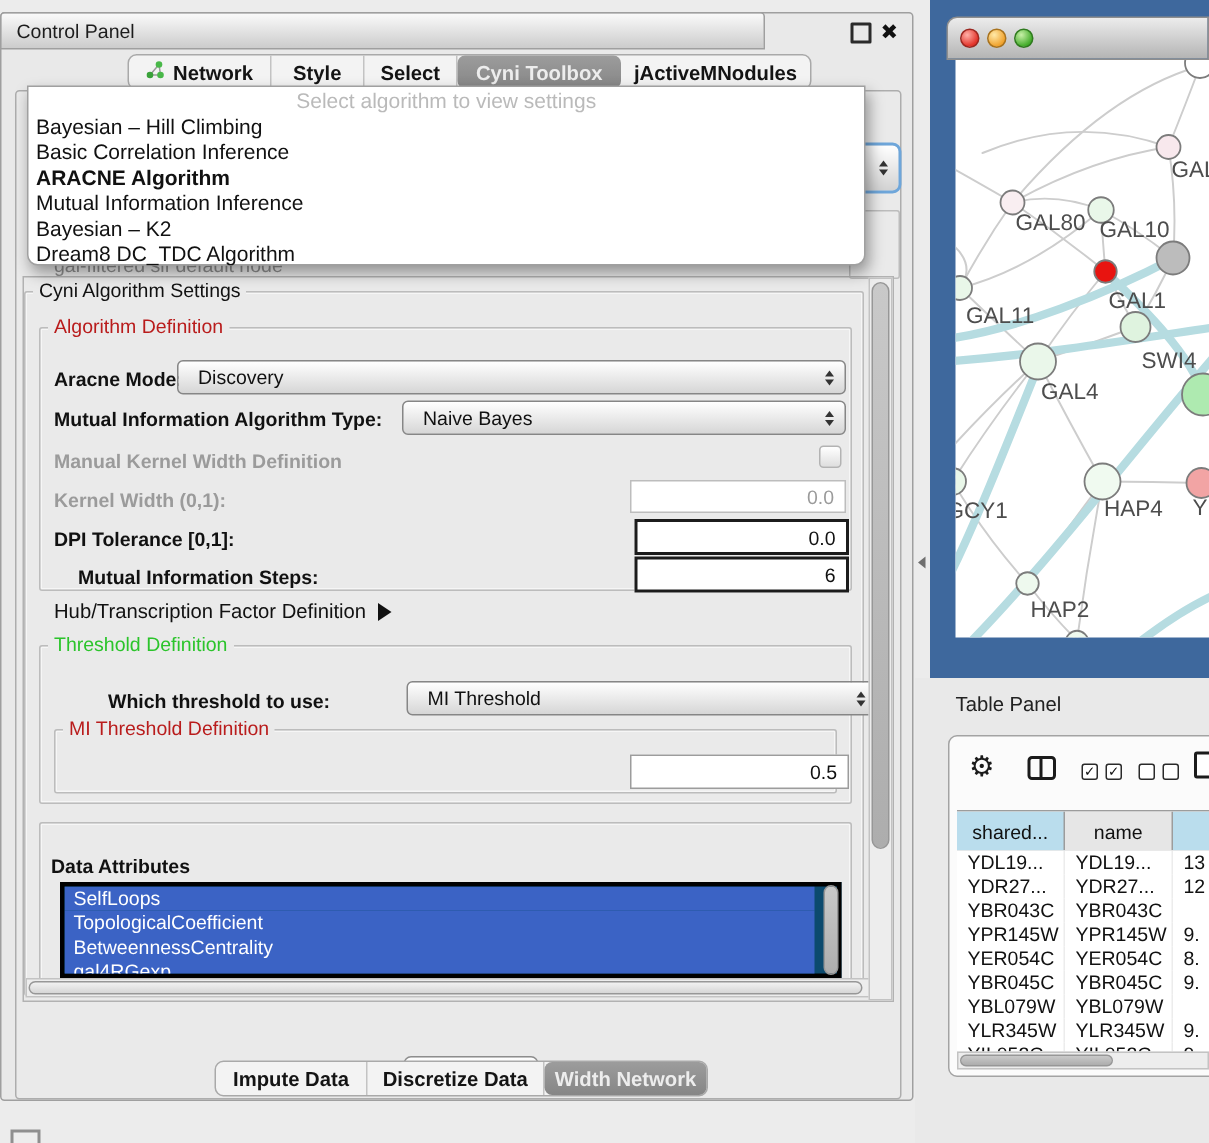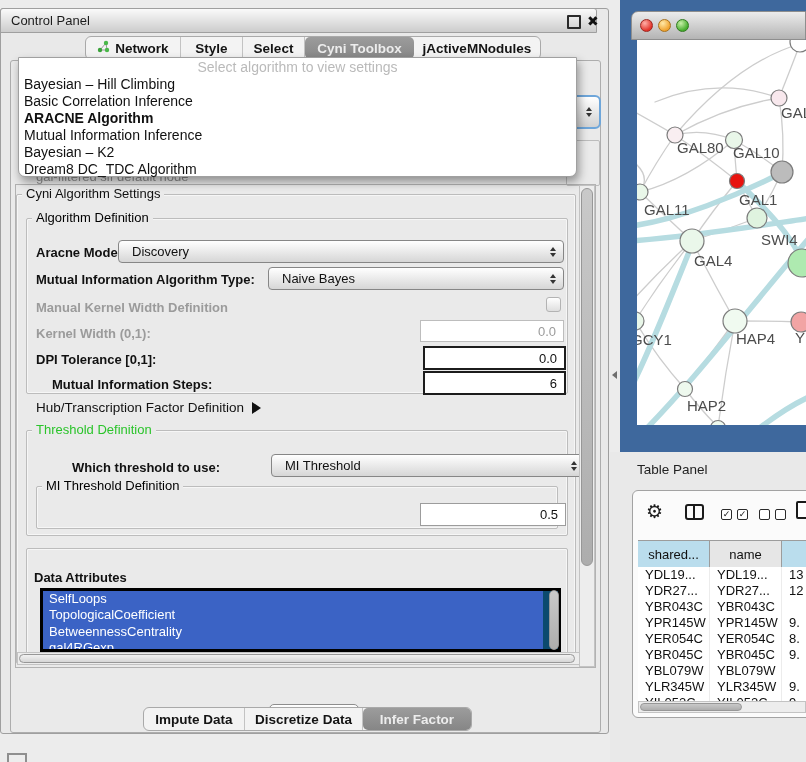--- a/index.html
+++ b/index.html
@@ -1,42 +1,42 @@
 <!DOCTYPE html>
 <html><head>
 <meta charset="utf-8">
 <style>
   html,body{margin:0;padding:0;background:#ececec;}
   .app{position:relative;width:806px;height:762px;background:#ececec;overflow:hidden;
        font-family:"Liberation Sans","DejaVu Sans",sans-serif;color:#111;}
   .abs{position:absolute;}
   
   .cp-window{left:0;top:8px;width:609px;height:726px;background:#e9e9e9;border:1px solid #9f9f9f;border-radius:3px;box-sizing:border-box;}
-  .cp-titlebar{left:0;top:8px;width:597px;height:25px;background:linear-gradient(#fafafa,#cccccc);
+  .cp-titlebar{left:0;top:8px;width:510px;height:25px;background:linear-gradient(#fafafa,#cccccc);
        border:1px solid #9f9f9f;border-radius:3px 3px 0 0;box-sizing:border-box;}
   .cp-title{position:absolute;left:10px;top:4px;font-size:13px;color:#1c1c1c;}
   .win-float{position:absolute;left:566px;top:6px;width:10px;height:10px;border:2px solid #2a2a2a;border-radius:1px;}
   .win-close{position:absolute;left:586px;top:2px;font-size:14px;font-weight:bold;color:#111;line-height:20px;}
   .cp-content{left:10px;top:60px;width:591px;height:673px;border:1px solid #adadad;border-radius:3px;background:#eaeaea;box-sizing:border-box;}
   
   .tabstrip{display:flex;align-items:stretch;background:#f3f3f3;border:1px solid #a9a9a9;border-radius:6px;box-sizing:border-box;}
   .tabseg{display:flex;align-items:center;justify-content:center;gap:5px;font-size:13.5px;font-weight:bold;color:#141414;
           border-right:1px solid #c3c3c3;box-sizing:border-box;white-space:nowrap;}
   .tabseg:last-child{border-right:none;}
   .tabseg.active{background:linear-gradient(#9c9c9c,#868686);color:#ededed;border-radius:5px;border-right:none;}
   
   .popup{left:18px;top:57px;width:559px;height:120px;background:#ffffff;border:1px solid #a0a0a0;
          border-radius:0 0 7px 7px;box-shadow:2px 5px 10px rgba(0,0,0,.38);z-index:40;box-sizing:border-box;}
   .algo-prompt{height:18px;line-height:18px;text-align:center;color:#bababa;font-size:14px;}
   .algo-item{height:17px;line-height:17px;padding-left:5px;font-size:14px;white-space:nowrap;}
   .algo-item.selected{font-weight:bold;}
   
   .group{position:absolute;border:1px solid #bcbcbc;border-radius:2px;box-shadow:inset 0 0 0 1px rgba(255,255,255,.55);}
   .grouplabel{position:absolute;font-size:13px;background:#eaeaea;padding:0 4px;line-height:14px;white-space:nowrap;}
-  .blue{color:#000000;} .green{color:#2bc42b;}
+  .blue{color:#b91c1c;} .green{color:#2bc42b;}
   .lbl{position:absolute;font-size:13px;line-height:15px;white-space:nowrap;}
   .bold{font-weight:bold;} .grayed{color:#9b9b9b;}
   .combo{position:absolute;background:linear-gradient(#ffffff,#d6d6d6);border:1px solid #868686;border-radius:4px;
          font-size:13px;display:flex;align-items:center;padding:0 24px 0 13px;box-sizing:border-box;height:23px;}
   .arrows{position:absolute;right:7px;top:50%;transform:translateY(-50%);display:flex;flex-direction:column;gap:2px;}
   .tri-up{width:0;height:0;border-left:3.5px solid transparent;border-right:3.5px solid transparent;border-bottom:4px solid #333;}
   .tri-dn{width:0;height:0;border-left:3.5px solid transparent;border-right:3.5px solid transparent;border-top:4px solid #333;}
   .tri-right{display:inline-block;width:0;height:0;border-top:6px solid transparent;border-bottom:6px solid transparent;
              border-left:9px solid #111;vertical-align:-2px;margin-left:8px;}
   .tri-down-b{display:inline-block;width:0;height:0;border-left:6px solid transparent;border-right:6px solid transparent;
@@ -223,21 +223,21 @@
   </div>
 
   <div class="abs tabstrip" id="bottom-tabs" style="left:143px;top:707px;height:24px;">
       <div class="tabseg" style="width: 101px;">
         <span>Impute Data</span>
       </div>
       <div class="tabseg" style="width: 118px;">
         <span>Discretize Data</span>
       </div>
       <div class="tabseg active" style="width: 108px;">
-        <span>Infer Factor</span>
+        <span>Width Network</span>
       </div>
     </div>
 
   <div class="abs" style="left:612px;top:371px;width:0;height:0;border-top:4px solid transparent;border-bottom:4px solid transparent;border-right:5px solid #6f6f6f;"></div>
 
   <div class="abs" style="left:7px;top:753px;width:20px;height:12px;border:2px solid #8f8f8f;background:#ededed;box-sizing:border-box;"></div>
 
   <div class="abs desktop"></div>
   <div class="abs net-titlebar"></div>
   <div class="tl" style="left:640px;top:19px;background:radial-gradient(circle at 35% 30%,#ffb0a8,#e2332a 70%);border:1px solid #9c2720;"></div>

